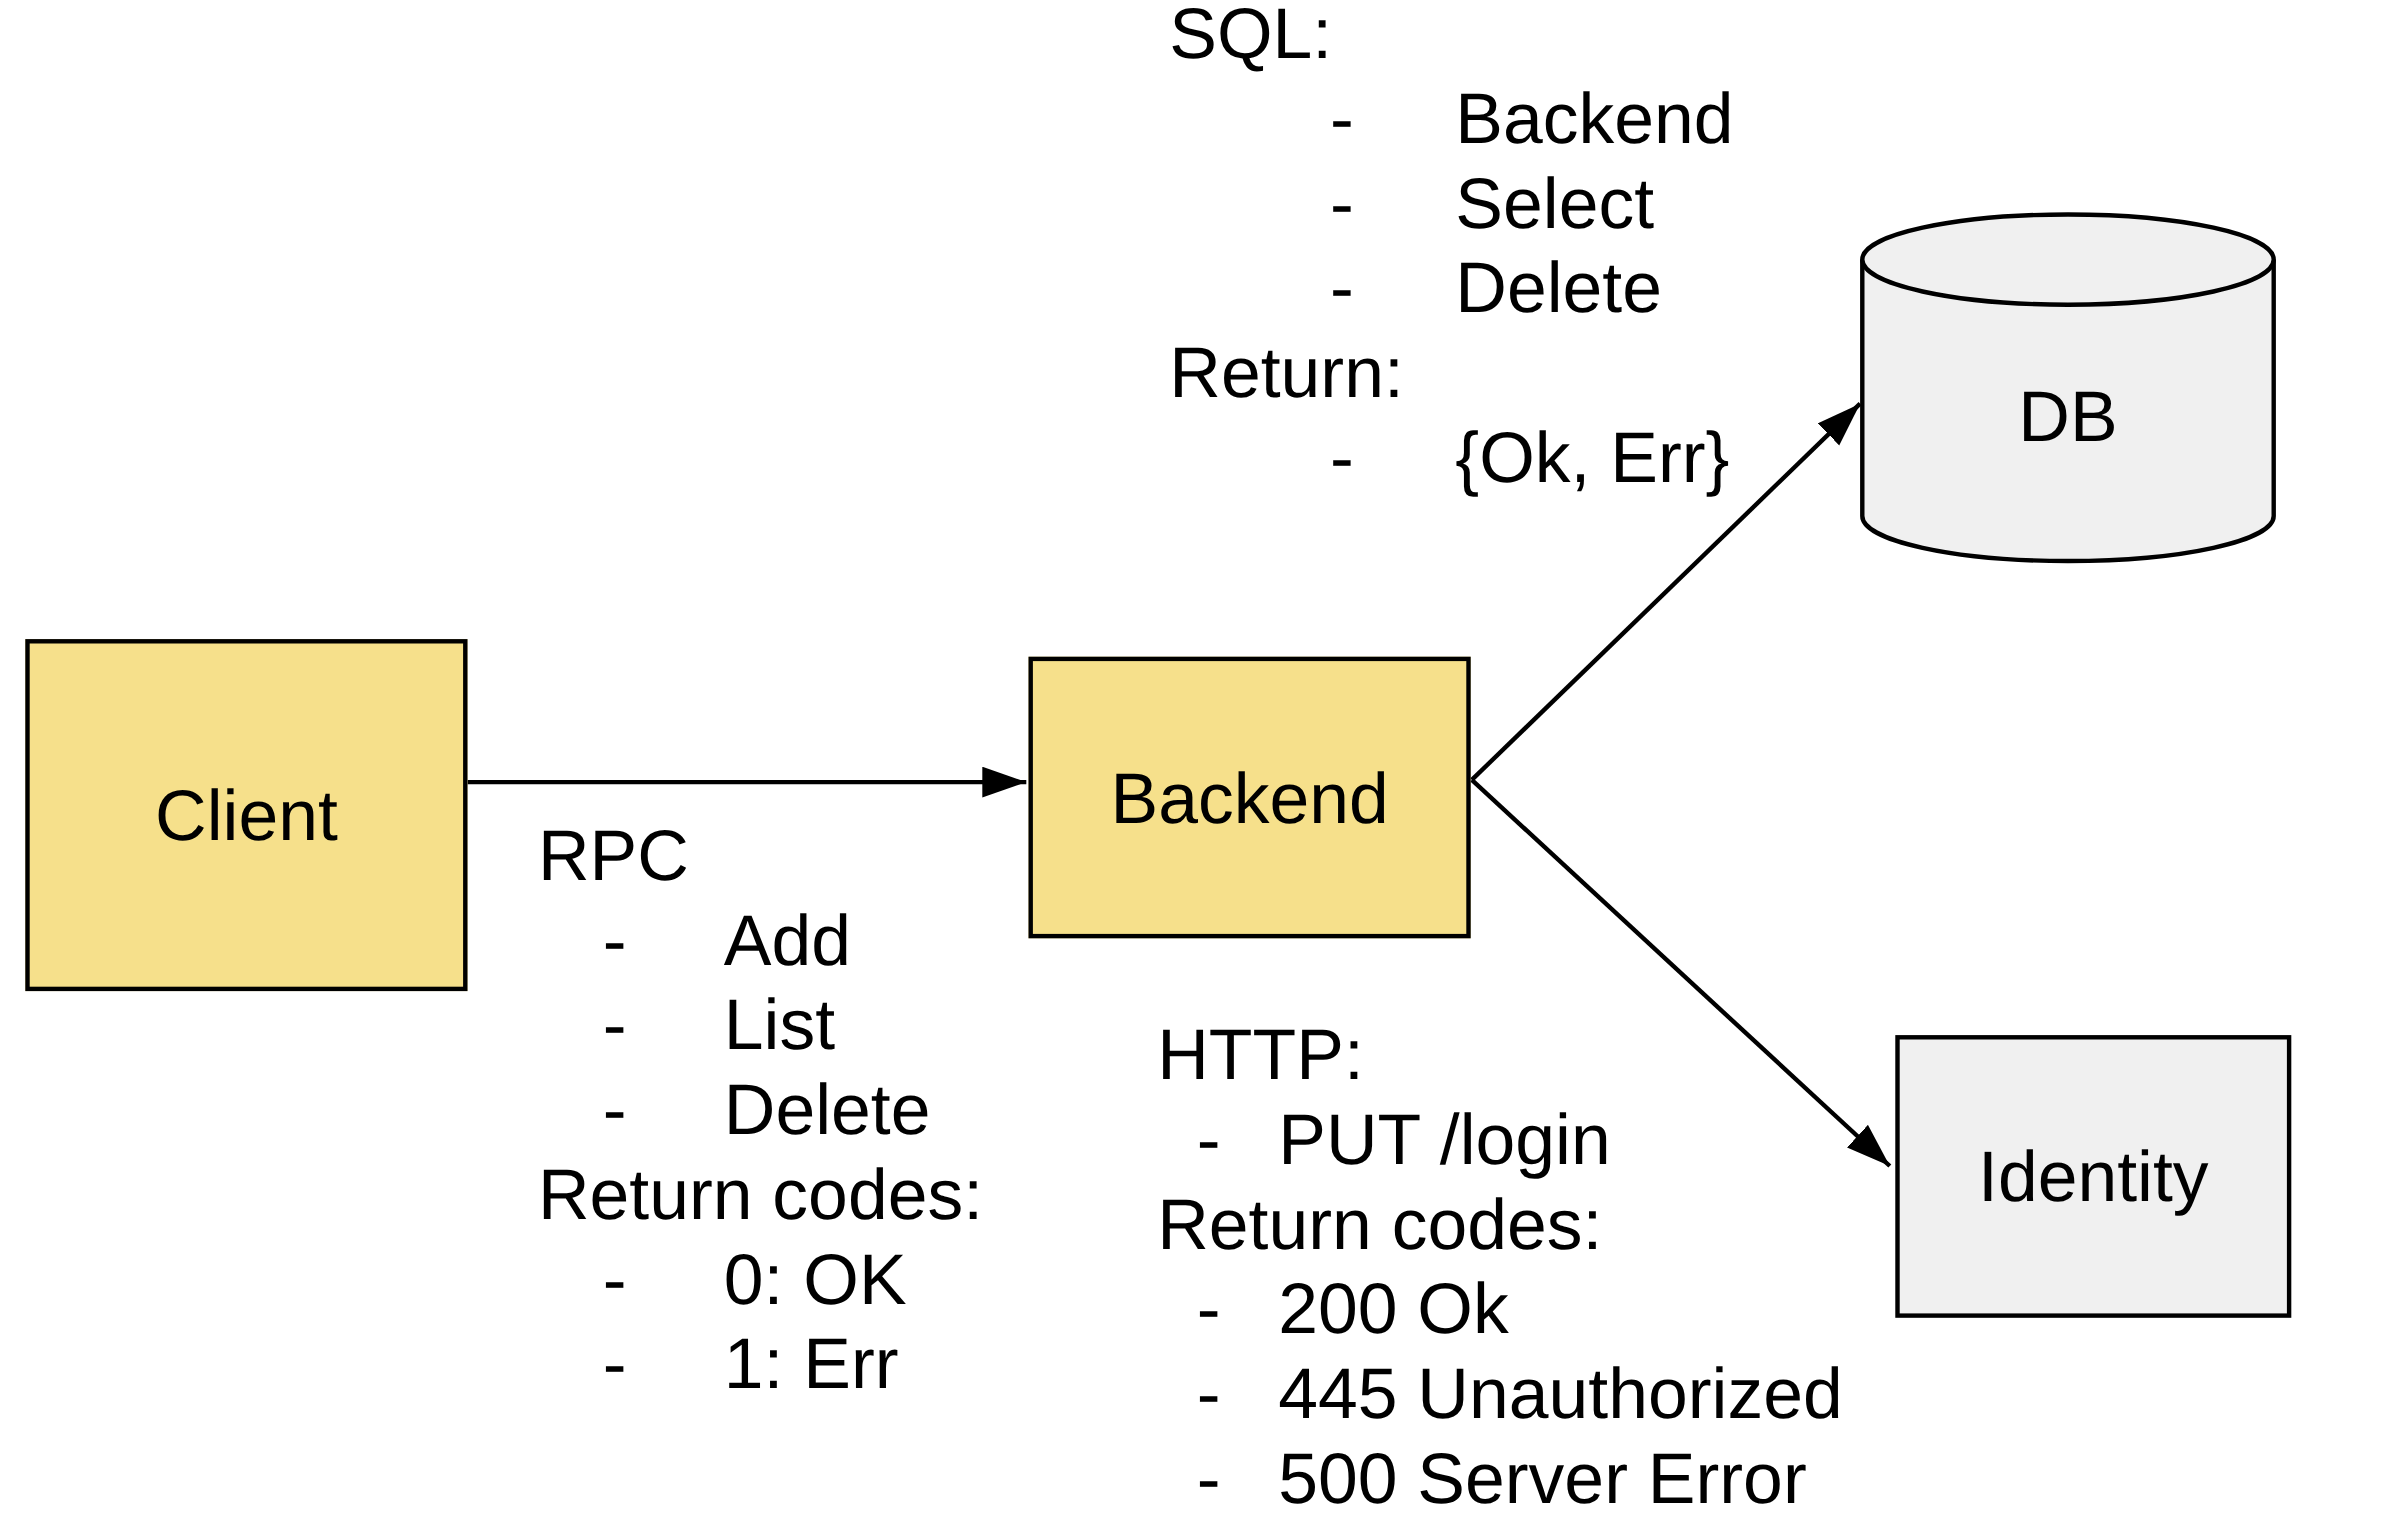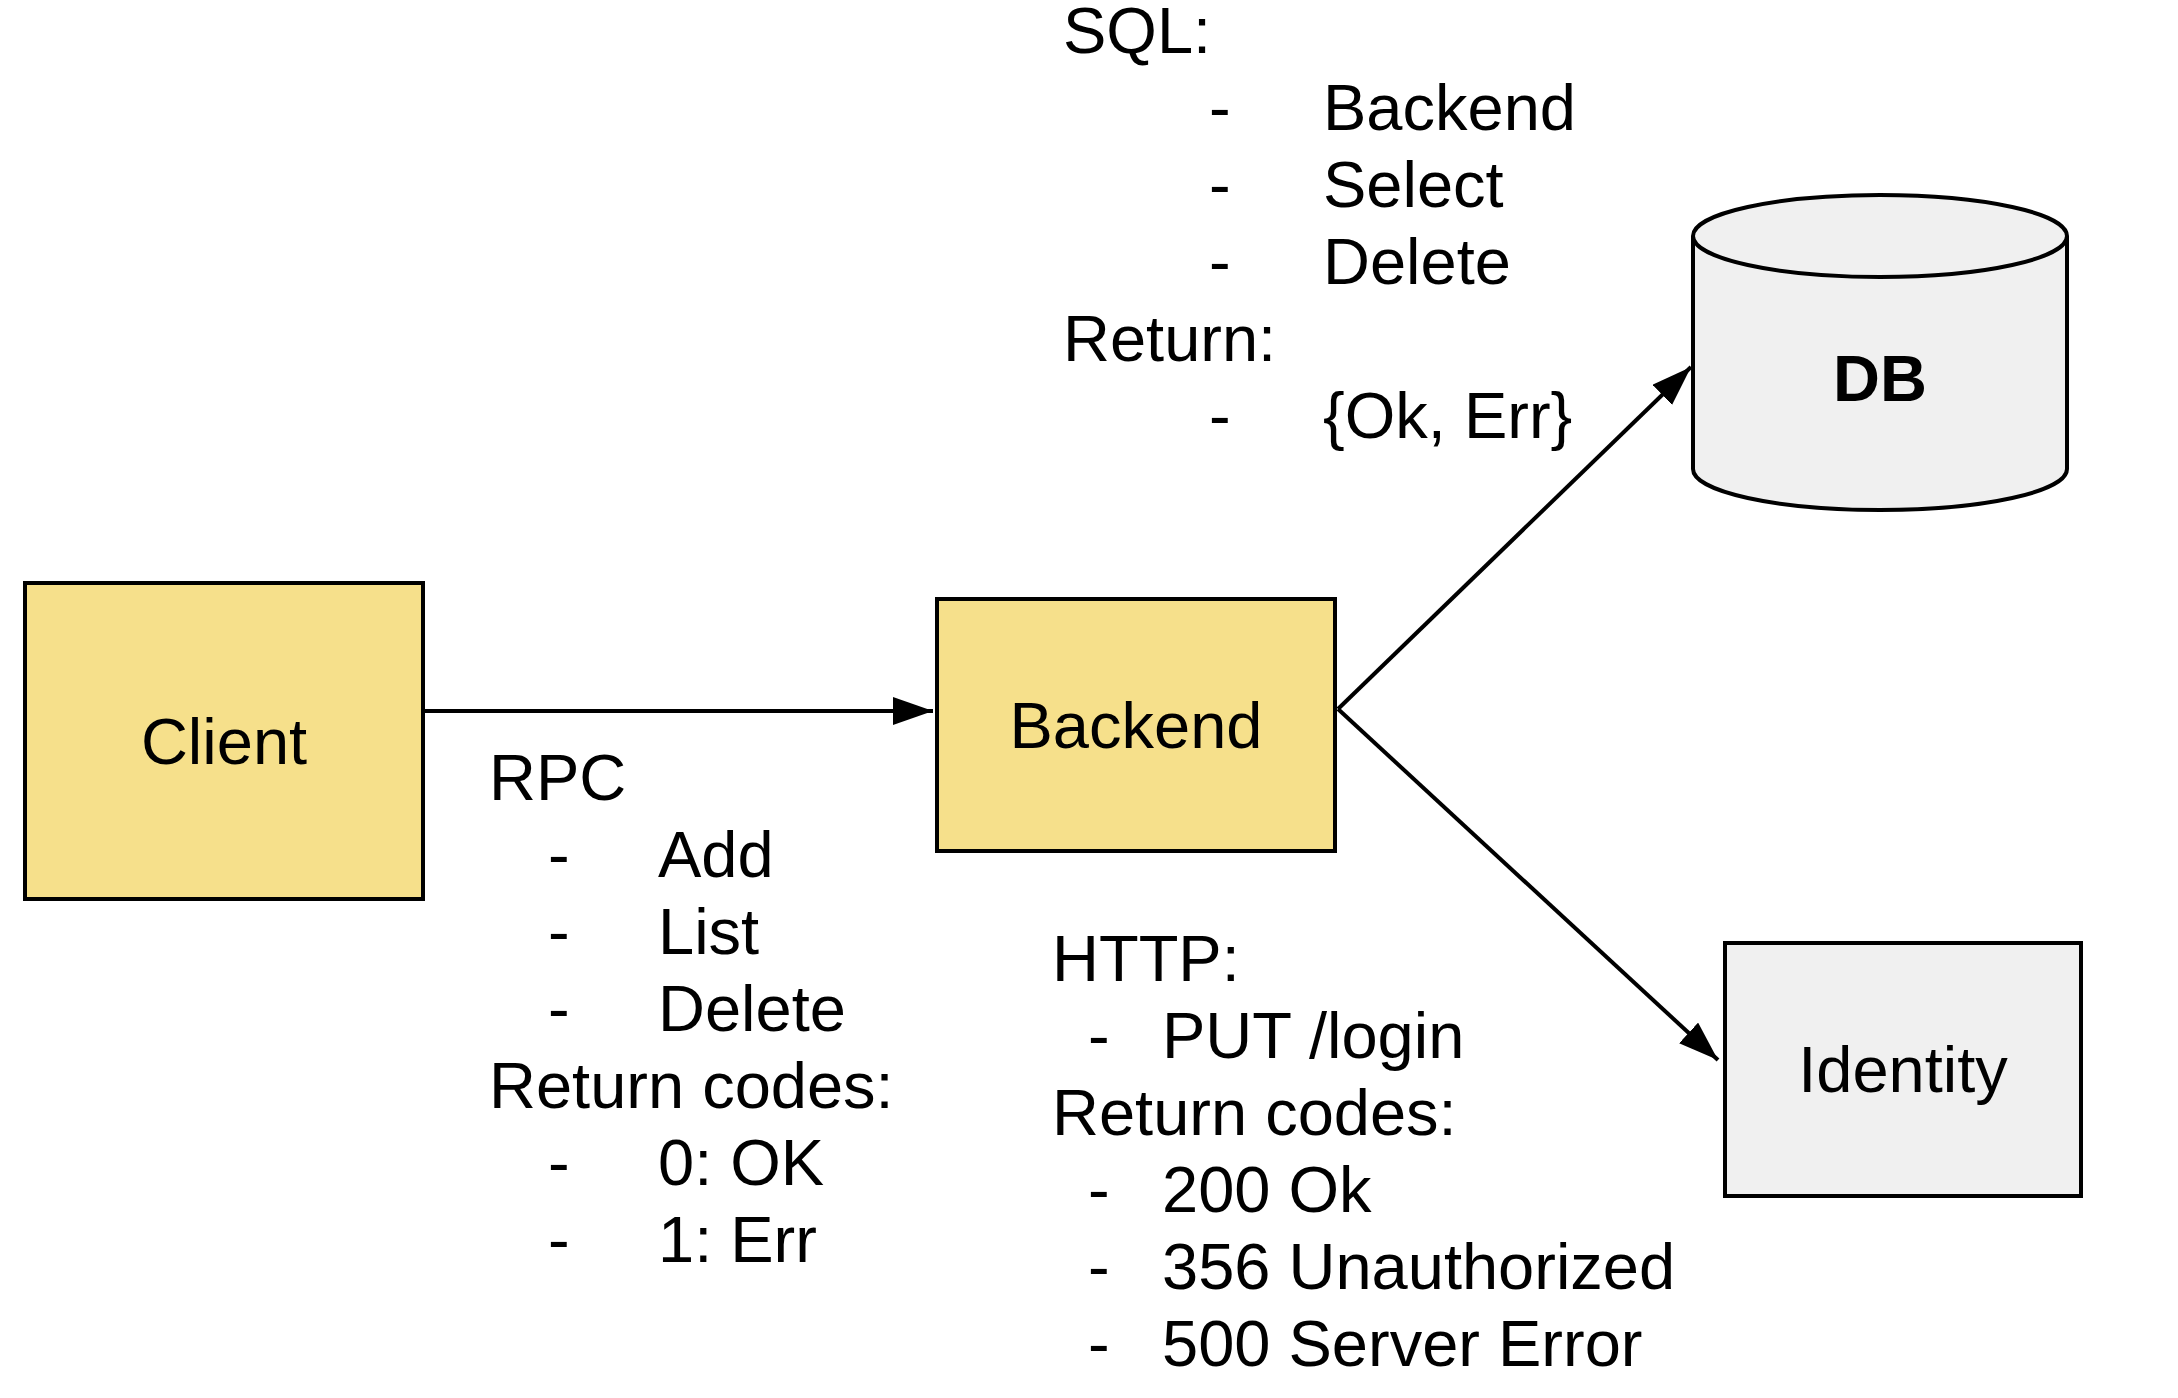--- a/index.html
+++ b/index.html
@@ -43,21 +43,20 @@
   .node.gray   { background: var(--c-gray); }
   .node-client  { left: 23px;   top: 581px; width: 402px; height: 320px; }
   .node-backend { left: 935px;  top: 597px; width: 402px; height: 256px; }
   .node-idp     { left: 1723px; top: 941px; width: 360px; height: 257px; }
   .db-label {
     position: absolute;
     left: 1693px; top: 340px; width: 374px;
     text-align: center;
     font-size: 65px;
     line-height: 77px;
-    font-weight: bold;
   }
   .note {
     position: absolute;
     font-size: 65px;
     line-height: 77px;
     white-space: nowrap;
   }
   .note .line { position: relative; height: 77px; }
   .note .dash { position: absolute; left: var(--d); }
   .note .txt  { position: absolute; left: var(--t); }
@@ -170,21 +169,21 @@
     </div>
     <div class="line">
         <span class="txt" style="left:0">Return codes:</span>
       </div>
     <div class="line">
       <span class="dash">-</span>
       <span class="txt">200 Ok</span>
     </div>
     <div class="line">
       <span class="dash">-</span>
-      <span class="txt">356 Unauthorized</span>
+      <span class="txt">445 Unauthorized</span>
     </div>
     <div class="line">
       <span class="dash">-</span>
       <span class="txt">500 Server Error</span>
     </div>
   </div>
 
 </div>
 
 </body></html>

